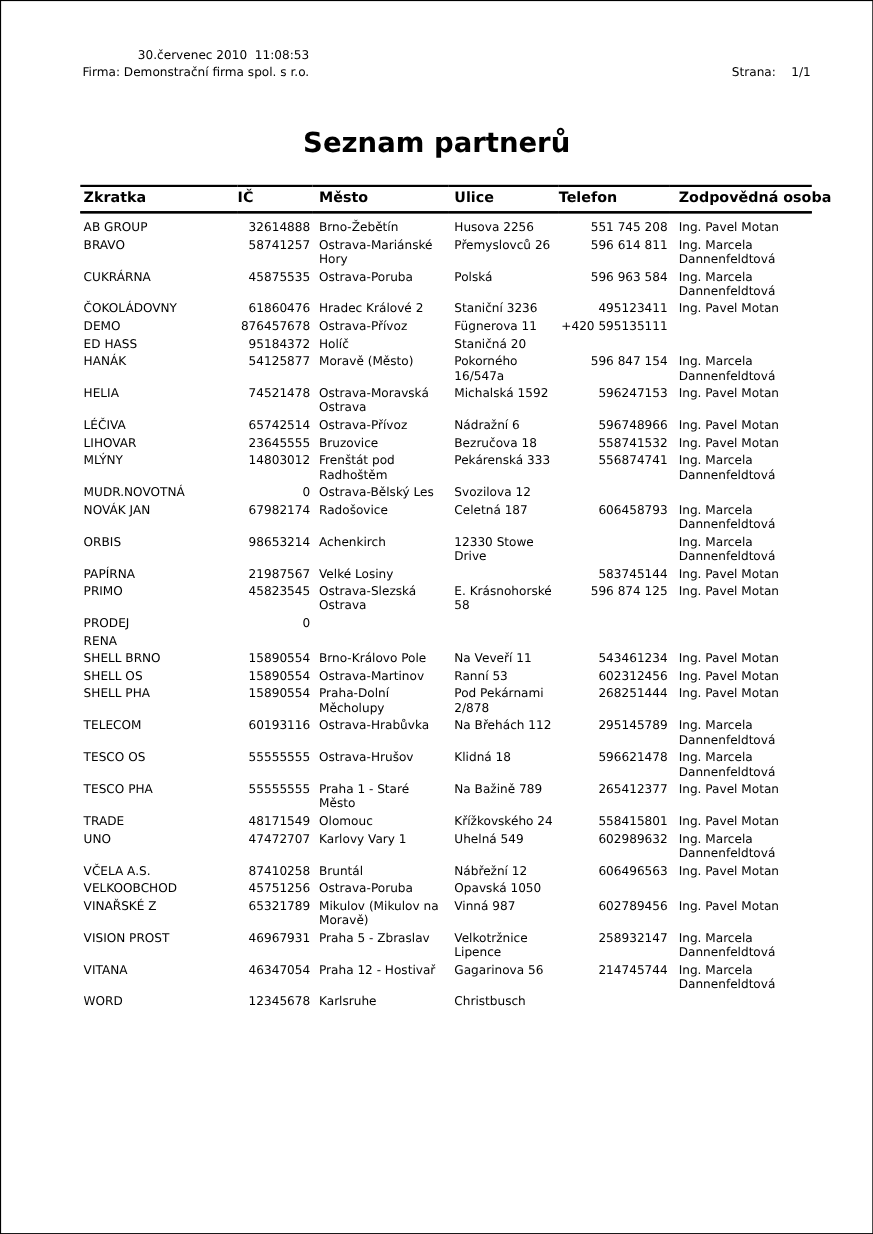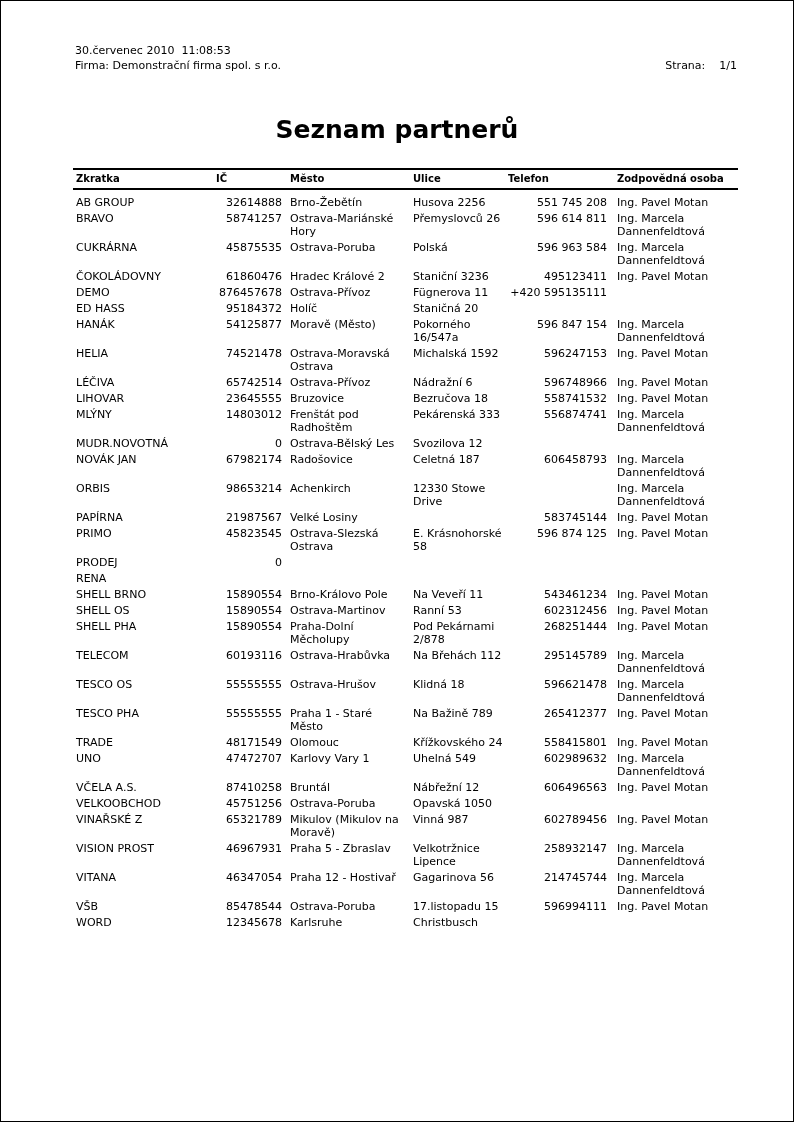--- a/index.html
+++ b/index.html
@@ -15,40 +15,40 @@
     overflow: hidden;
   }
   .report-header {
     margin: 42px 56px 0 74px;
     display: flex;
     justify-content: space-between;
     align-items: flex-start;
     font-size: 11px;
     line-height: 15px;
   }
-  .header-left div { white-space: pre; }
+  .header-left div { white-space: pre; text-align: right; }
   .header-right { white-space: pre; }
   .header-right .page-number { margin-left: 14px; }
   .report-title {
     margin: 26px 0 0 0;
     text-align: center;
     font-size: 25px;
     font-weight: bold;
     line-height: 32px;
     letter-spacing: 0px;
   }
   table.partners {
     margin: 22px 0 0 72px;
     width: 665px;
     border-collapse: collapse;
     table-layout: fixed;
     border-top: 2px solid #000;
   }
   table.partners thead th {
-    font-size: 10px;
+    font-size: 13px;
     font-weight: bold;
     text-align: left;
     vertical-align: bottom;
     padding: 3px 2px 4px 0;
     border-bottom: 2px solid #000;
     white-space: nowrap;
     overflow: visible;
   }
   table.partners td {
     font-size: 11px;
@@ -344,28 +344,20 @@
         </tr>
         <tr>
           <td class="c0">VITANA</td>
           <td class="c1">46347054</td>
           <td class="c2">Praha 12 - Hostivař</td>
           <td class="c3">Gagarinova 56</td>
           <td class="c4">214745744</td>
           <td class="c5">Ing. Marcela Dannenfeldtová</td>
         </tr>
         <tr>
-          <td class="c0">VŠB</td>
-          <td class="c1">85478544</td>
-          <td class="c2">Ostrava-Poruba</td>
-          <td class="c3">17.listopadu 15</td>
-          <td class="c4">596994111</td>
-          <td class="c5">Ing. Pavel Motan</td>
-        </tr>
-        <tr>
           <td class="c0">WORD</td>
           <td class="c1">12345678</td>
           <td class="c2">Karlsruhe</td>
           <td class="c3">Christbusch</td>
           <td class="c4"></td>
           <td class="c5"></td>
         </tr>
       </tbody>
   </table>
 

